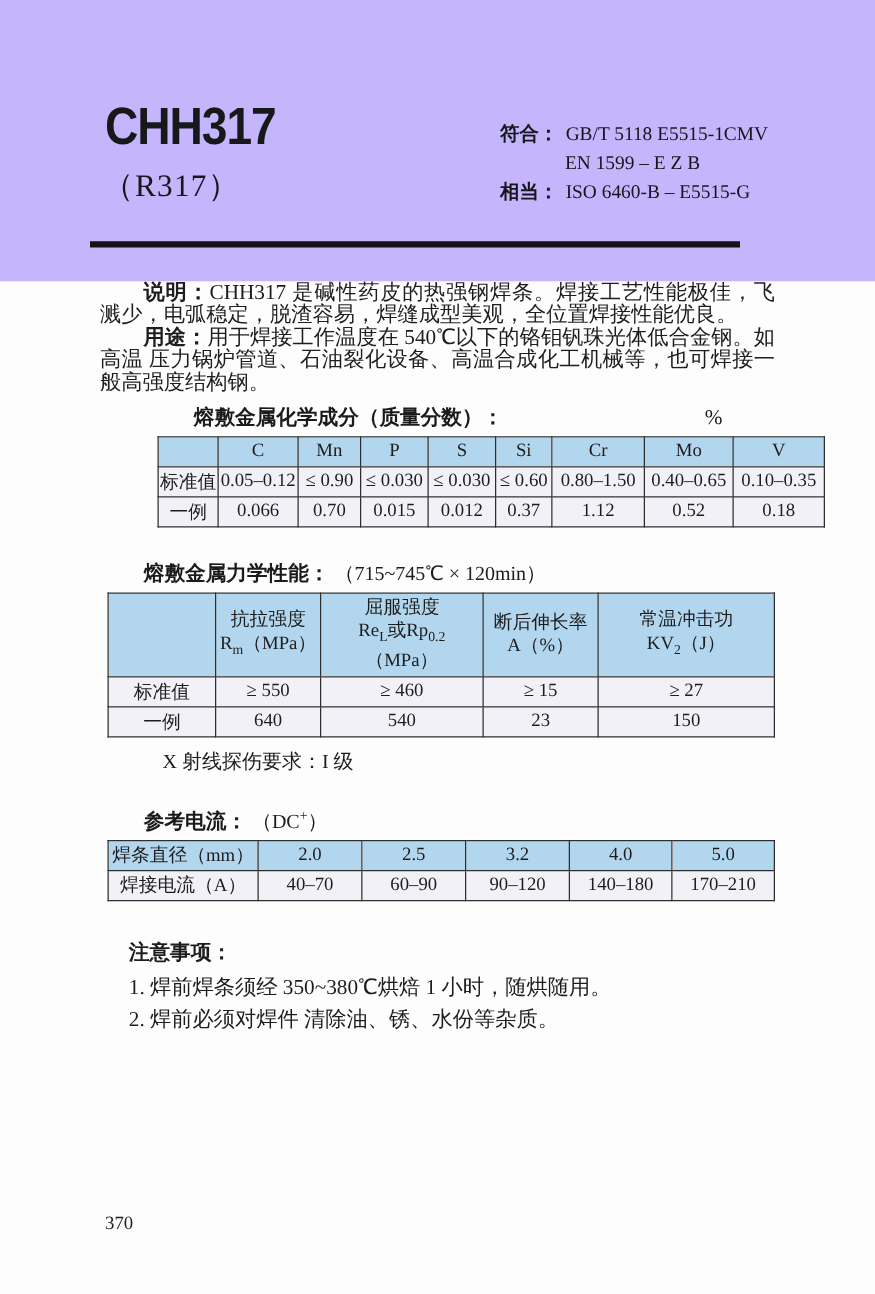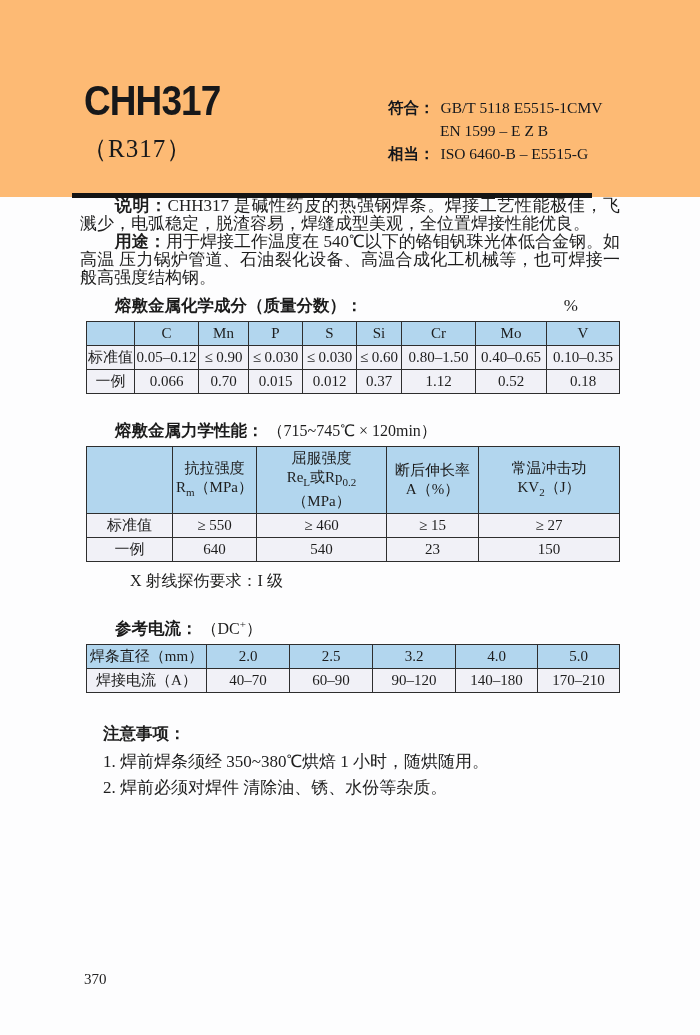--- a/index.html
+++ b/index.html
@@ -8,36 +8,36 @@
     width:700px; height:1035px;
     background:#fdfdfe;
     font-family:"Liberation Serif", serif;
     color:#1d1d1d;
     overflow:hidden;
   }
 
   
   .header {
     position:relative;
-    width:700px; height:197px;
-    background:#fdba74;
+    width:700px; height:225px;
+    background:#c4b5fd;
   }
   .model-name {
     position:absolute; left:84px; top:80px;
     font-family:"Liberation Sans", sans-serif;
     font-weight:900; font-size:42px; line-height:1;
     letter-spacing:-1px; color:#17181a;
     transform:scaleX(0.88); transform-origin:left center;
   }
   .model-alias {
     position:absolute; left:82px; top:132px;
     font-size:25px; color:#17181a; letter-spacing:1px;
   }
   .standards {
-    position:absolute; left:388px; top:96px;
+    position:absolute; left:400px; top:96px;
     font-size:15.5px; line-height:23px; color:#14171c;
     white-space:nowrap;
   }
   .standards .lbl {
     font-family:"Liberation Sans", sans-serif;
     font-weight:bold; margin-right:6px;
   }
   .standards .indent { padding-left:52px; }
 
   .black-bar {
@@ -70,21 +70,21 @@
   td {
     border:1px solid #2e2e2e; text-align:center;
     padding:1px 1px; background:#f1f1f7; color:#1d1d1d;
     height:21px; overflow:hidden;
   }
   td.blue { background:#b2d6ee; }
   .mech-head td { height:44px; line-height:19px; padding:2px 1px; }
   sub { font-size:11px; }
   sup { font-size:11px; }
 
-  .chem-section { margin-top:8px; }
+  .chem-section { margin-top:8px;margin-left:40px; }
   .mech-section { margin-top:26px; }
   .xray-line { margin:9px 0 0 50px; font-size:16px; }
   .current-section { margin-top:26px; }
   .notes { margin:30px 0 0 23px; }
   .notes-title {
     font-family:"Liberation Sans", sans-serif;
     font-weight:bold; font-size:16.5px; margin-bottom:4px;
   }
   .notes-item { font-size:17px; line-height:26px; }
 

